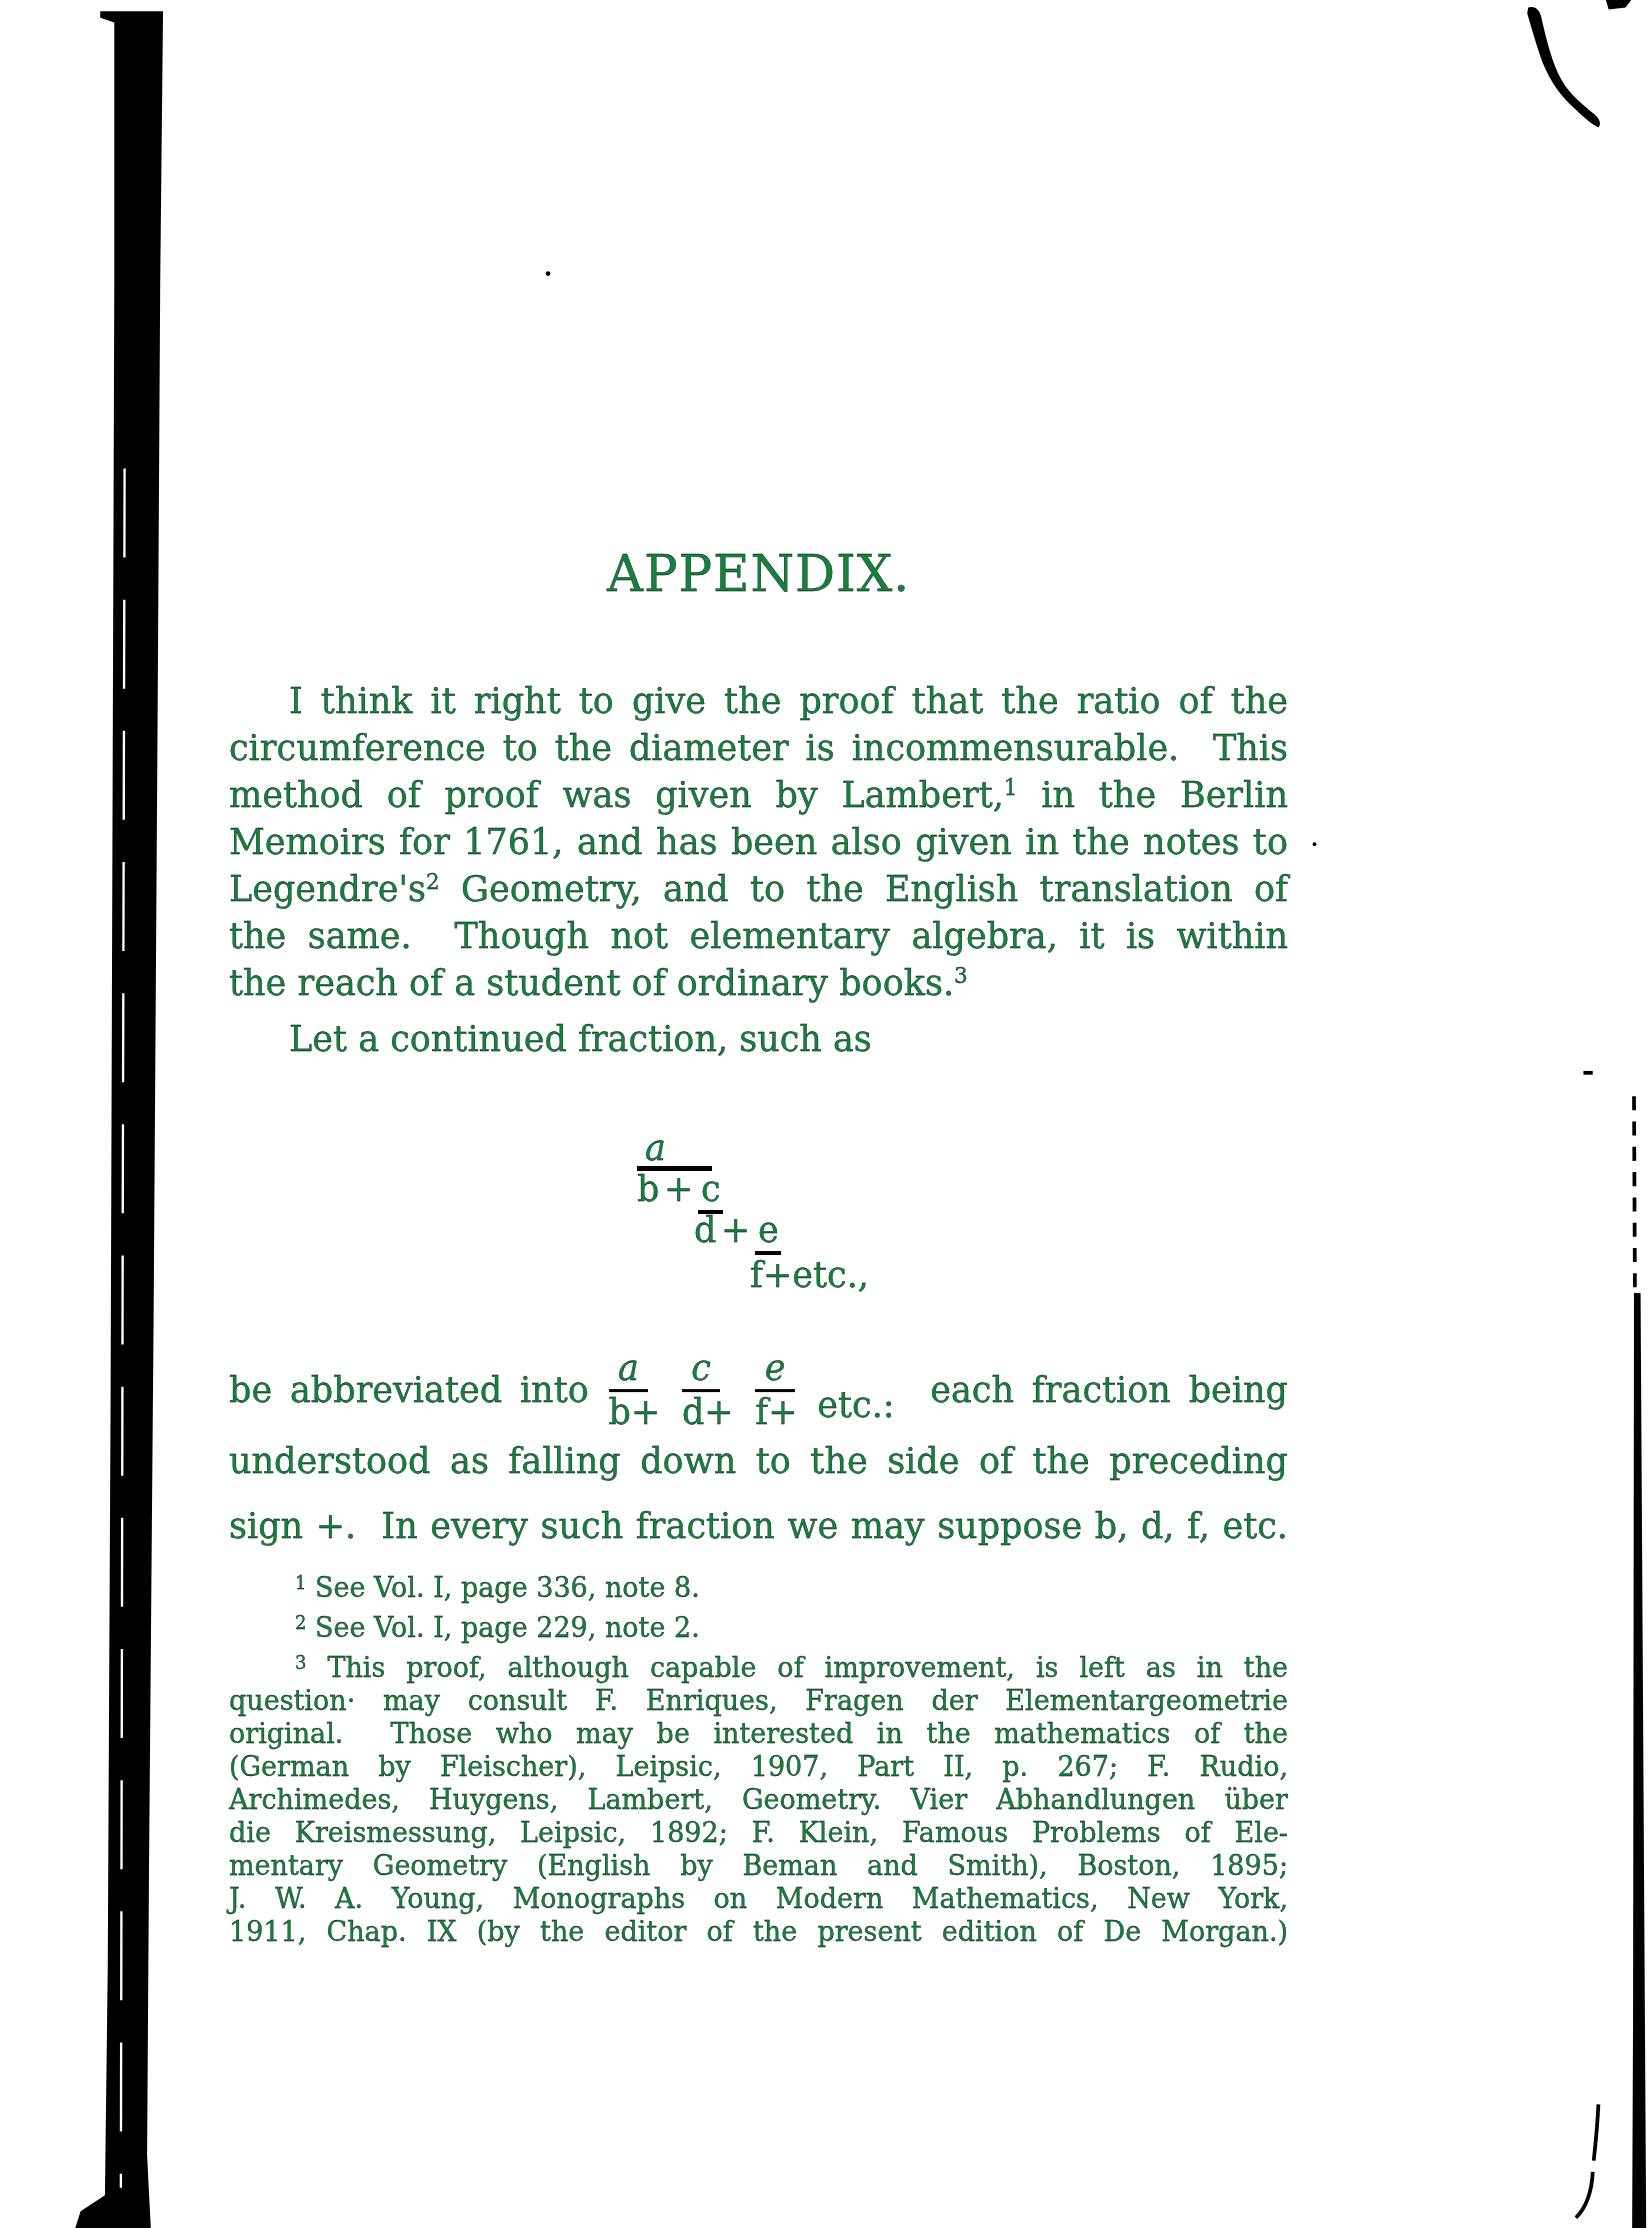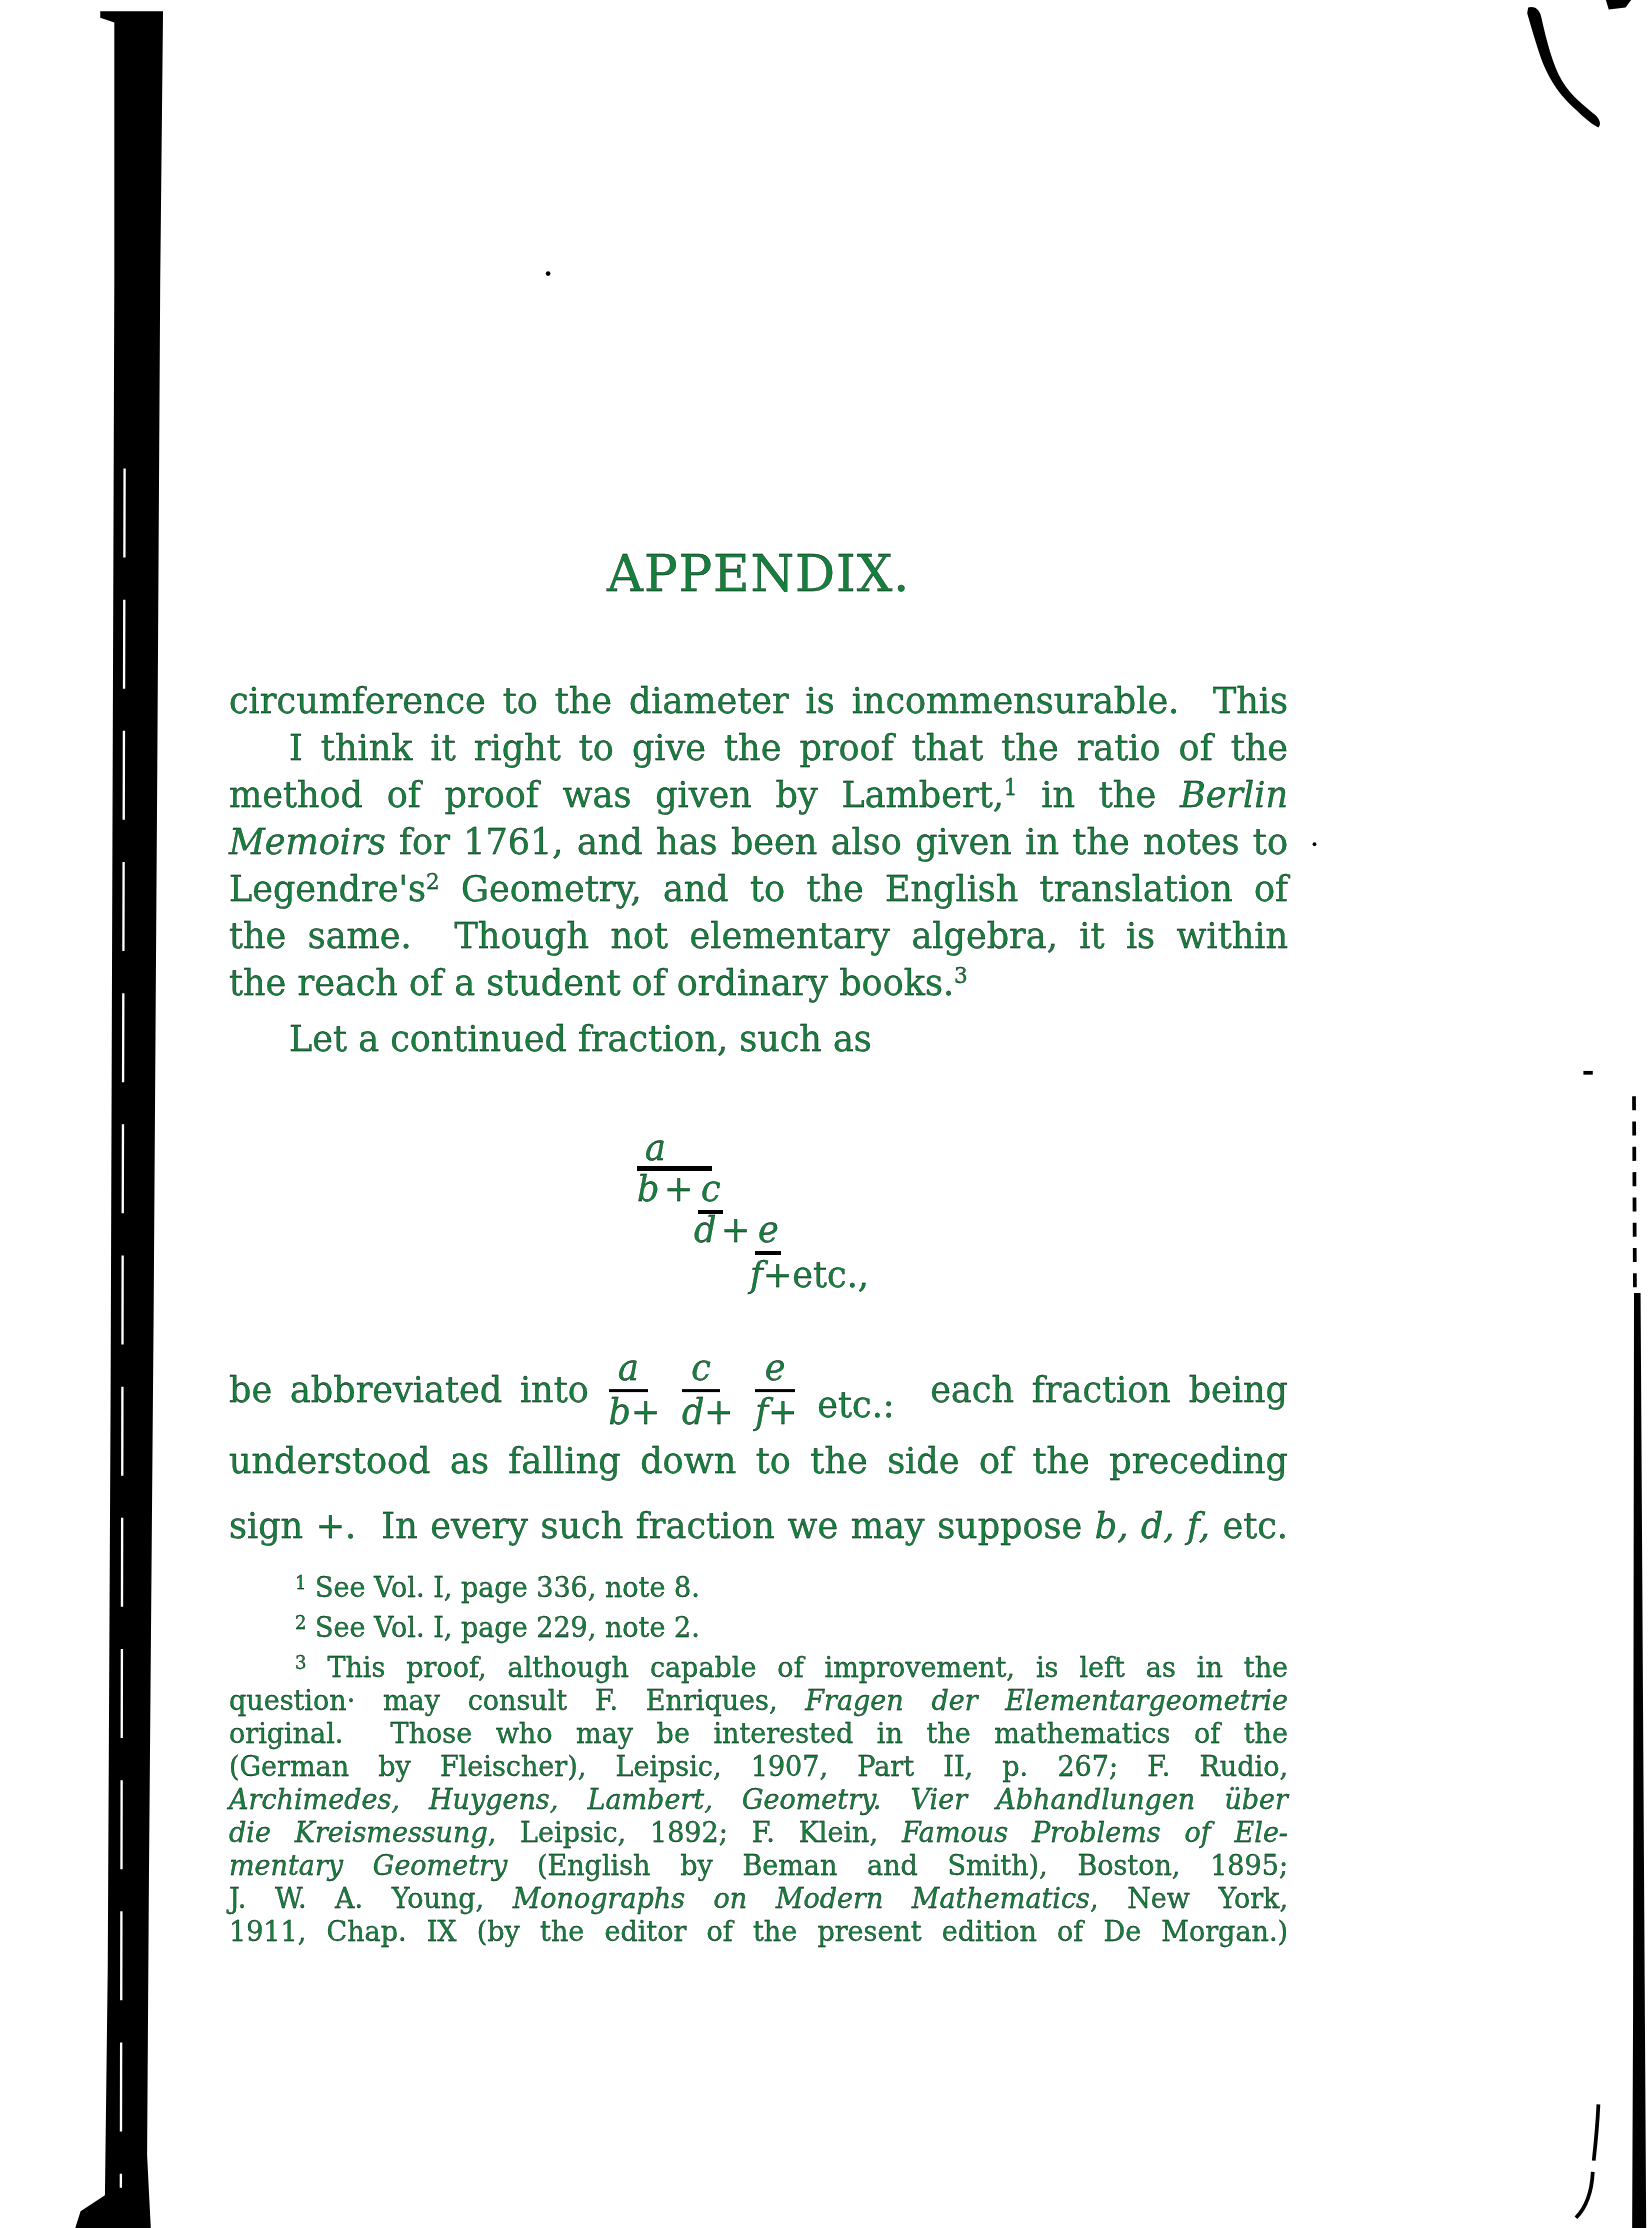--- a/index.html
+++ b/index.html
@@ -11,21 +11,21 @@
   .marks{position:absolute;left:0;top:0;width:1649px;height:2229px}
 
   .title{
     position:absolute;left:229px;top:549px;width:1059px;margin:0;
     font-size:50px;font-weight:normal;text-align:center;letter-spacing:0.9px;line-height:1;
   }
   .p{position:absolute;left:229px;width:1059px;font-size:35px}
   .ln{height:47px;line-height:47px;text-align:justify;text-align-last:justify;white-space:pre-wrap}
   .ln.nl{text-align:center;text-align-last:left}
   .ind{text-indent:60px}
-  .it{font-style:italic}
+  .it{}
   .sup{font-size:21.5px;vertical-align:12px;line-height:0}
   #p1{top:678px}
   #p2{top:1016px}
 
   
   .cfr{position:absolute;font-size:35px;line-height:37px;white-space:pre}
   #cfa{left:645px;top:1130px;font-style:italic}
   #cfbar1{position:absolute;left:637px;top:1166px;width:75px;height:4.7px;background:#000}
   #cfr2{left:637px;top:1171px}
   #cfr3{left:694px;top:1212px}
@@ -70,22 +70,22 @@
     <path fill="#000" d="M1714,0 L1741,0 L1735,8 L1717,10 Z"></path>
 
     <path fill="none" stroke="#000" stroke-width="4" d="M1706,2246 C1705,2268 1703,2288 1701,2306 M1700,2318 C1699,2338 1693,2356 1682,2367"></path>
     <circle cx="585" cy="292" r="2.5" fill="#000"></circle>
     <circle cx="1403" cy="901" r="2" fill="#000"></circle>
   </svg>
 
   <h1 class="title">APPENDIX.</h1>
 
   <section class="p" id="p1">
+    <div class="ln ind"><span>I think it right to give the proof that the ratio of the</span></div>
     <div class="ln"><span>circumference to the diameter is incommensurable.  This</span></div>
-    <div class="ln ind"><span>I think it right to give the proof that the ratio of the</span></div>
     <div class="ln"><span>method of proof was given by Lambert,</span><span class="sup">1</span><span> in the </span><span class="it">Berlin</span></div>
     <div class="ln"><span class="it">Memoirs</span><span> for 1761, and has been also given in the notes to</span></div>
     <div class="ln"><span>Legendre's</span><span class="sup">2</span><span> Geometry, and to the English translation of</span></div>
     <div class="ln"><span>the same.  Though not elementary algebra, it is within</span></div>
     <div class="ln nl"><span>the reach of a student of ordinary books.</span><span class="sup">3</span></div>
   </section>
 
   <section class="p" id="p2">
     <div class="ln nl ind"><span>Let a continued fraction, such as</span></div>
   </section>

